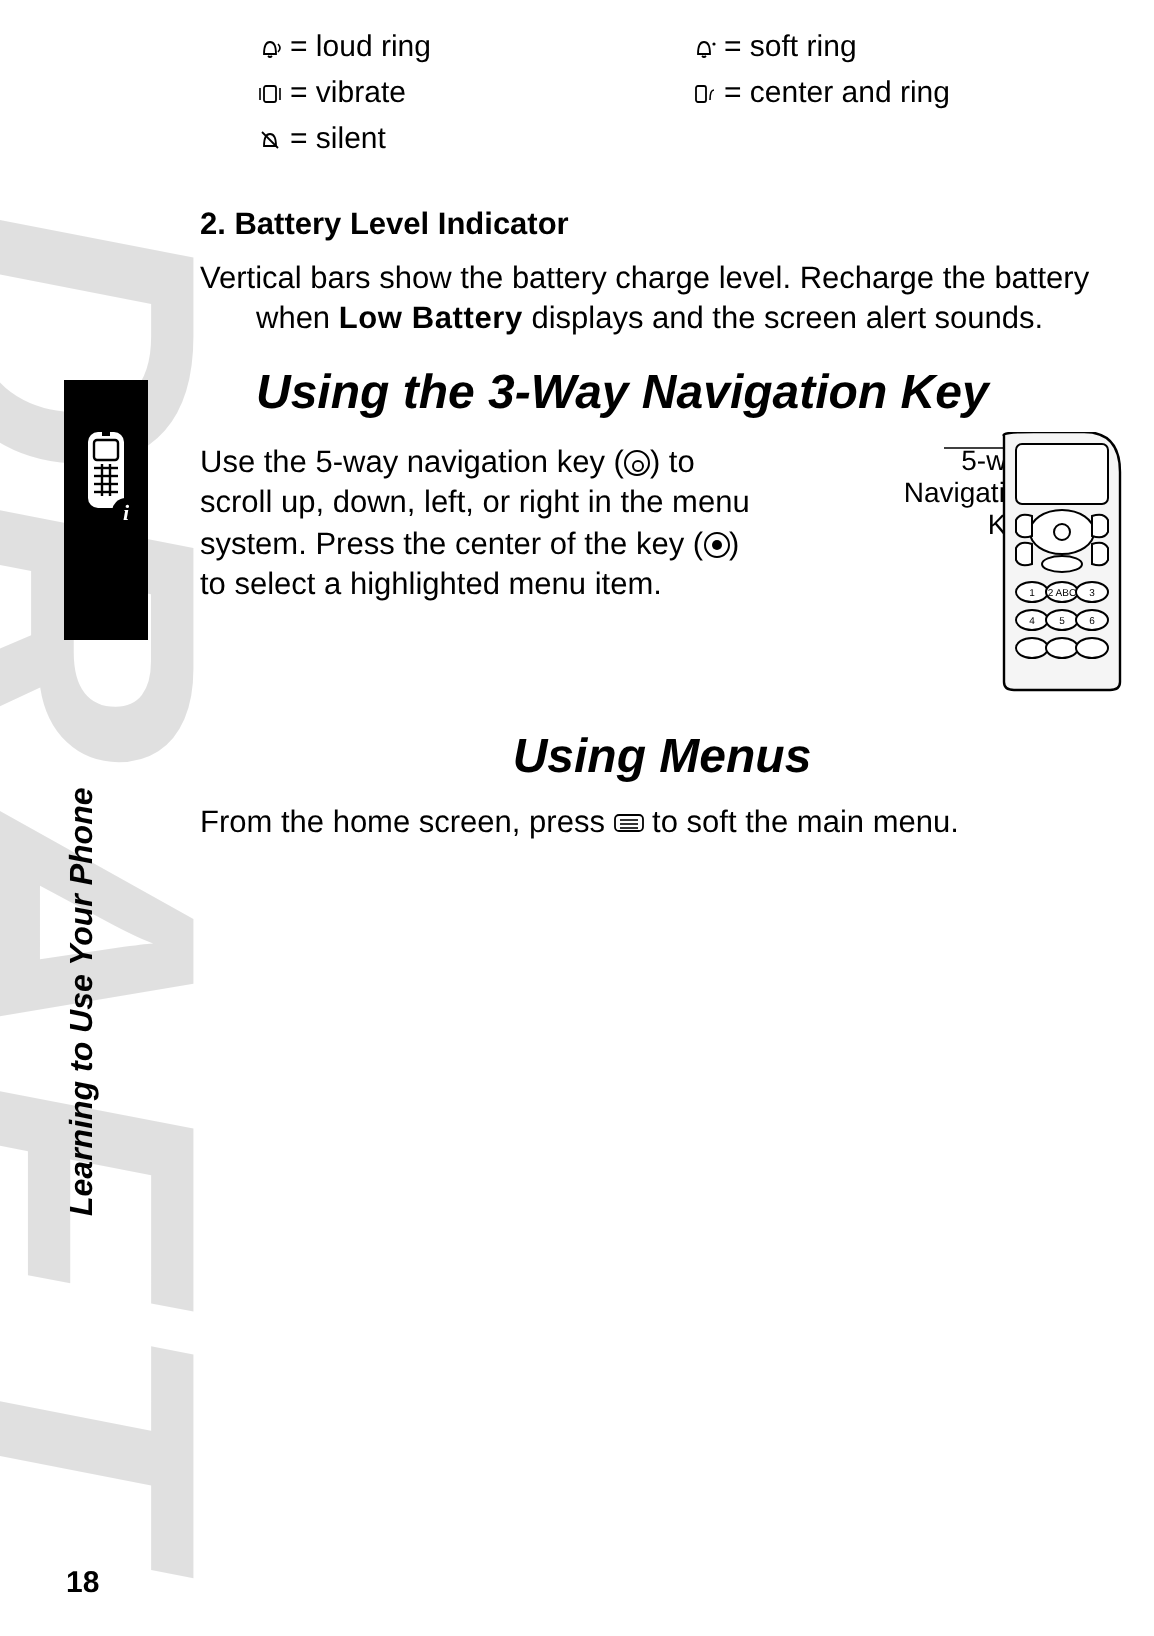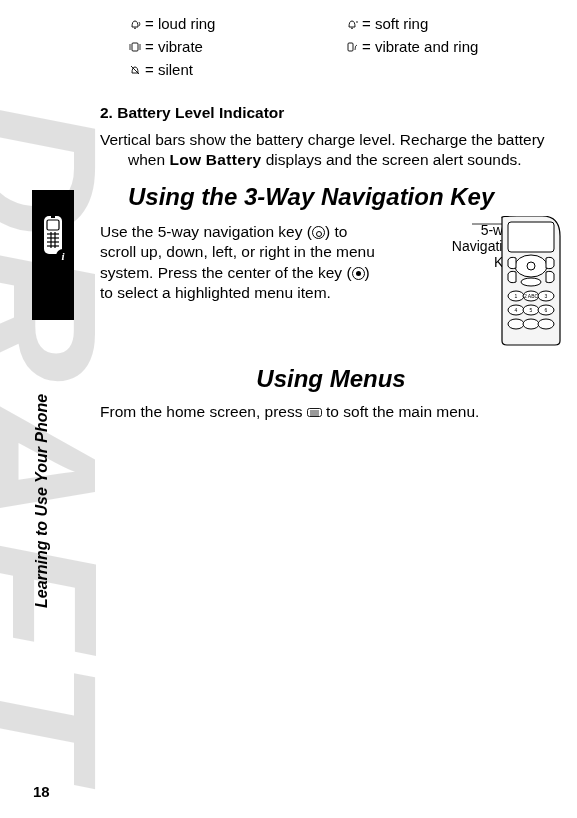--- a/index.html
+++ b/index.html
@@ -221,21 +221,21 @@
       </span>
       <span>= vibrate</span>
     </div>
     <div class="ring-item">
       <span class="tiny-icon">
         <svg width="14" height="12">
             <rect x="3" y="2" width="5" height="8" rx="1" fill="none" stroke="#000" stroke-width="0.9"></rect>
             <path d="M10 9 Q10 4 12 4" fill="none" stroke="#000" stroke-width="0.8"></path>
           </svg>
       </span>
-      <span>= vibrate and ring</span>
+      <span>= center and ring</span>
     </div>
     <div class="ring-item">
       <span class="tiny-icon">
         <svg width="14" height="12">
             <path d="M4 9 Q4 3 7 3 Q10 3 10 9 Z" fill="none" stroke="#000" stroke-width="0.9"></path>
             <line x1="3" y1="2" x2="11" y2="10" stroke="#000" stroke-width="0.9"></line>
           </svg>
       </span>
       <span>= silent</span>
     </div>

